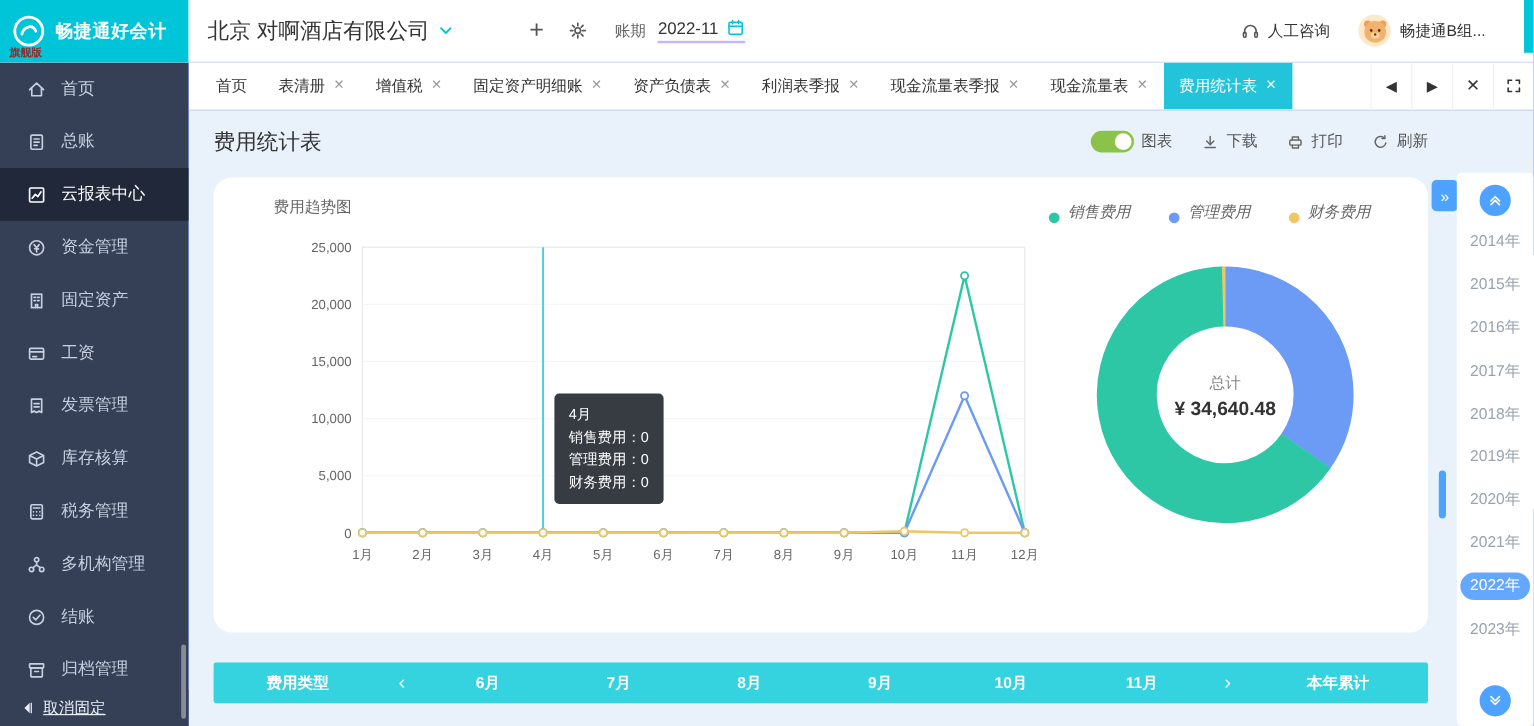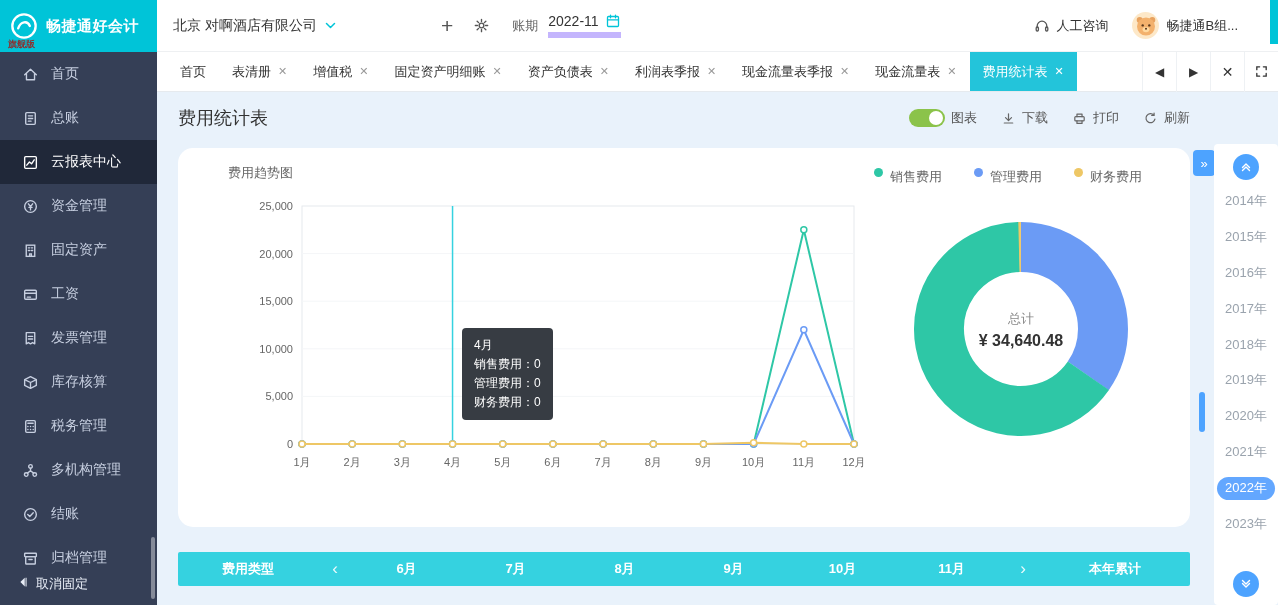--- a/index.html
+++ b/index.html
@@ -8,41 +8,41 @@
   .app { position:relative; width:1278px; height:605px; background:#1d4ed8; }
 
   
   .header { position:absolute; top:0; left:0; width:100%; height:52px; background:#fff;
             border-bottom:1px solid #eef0f2; display:flex; align-items:center; z-index:5; }
   .logo { position:absolute; left:0; top:0; width:157px; height:52px; background:#00c4d8; color:#fff;
           display:flex; align-items:center; gap:8px; padding-left:10px; }
   .logo-badge { position:absolute; left:8px; bottom:1px; font-size:9px; color:#8c2f2f; font-weight:bold; }
   .brand-name { font-size:15px; font-weight:bold; letter-spacing:.5px; }
   .hleft { display:flex; align-items:center; margin-left:173px; gap:0; }
-  .company { display:flex; align-items:center; gap:8px; font-size:14px; cursor:pointer; width:246px; }
+  .company { display:flex; align-items:center; gap:8px; font-size:18px; cursor:pointer; width:246px; }
   .icon-btn { display:flex; align-items:center; justify-content:center; color:#555; cursor:pointer; }
   .plus-btn { font-size:21px; font-weight:300; color:#555; margin-left:22px; cursor:pointer; }
   .gear { margin-left:20px; }
   .period-label { margin-left:22px; color:#666; }
   .period { display:flex; align-items:flex-start; gap:6px; margin-left:10px; padding-bottom:3px;
-            border-bottom:6px solid #c4b5fd; cursor:pointer; }
+            border-bottom:2px solid #c4b5fd; cursor:pointer; }
   .period-value { font-size:14px; color:#333; }
   .hright { margin-left:auto; display:flex; align-items:center; gap:10px; padding-right:40px; }
   .support { display:flex; align-items:center; gap:6px; cursor:pointer; color:#333; }
   .user { display:flex; align-items:center; gap:7px; cursor:pointer; margin-left:14px;text-align:right; }
   .avatar { width:27px; height:27px; border-radius:50%; background:#fde8c8; display:flex; align-items:center; justify-content:center; }
   .corner-strip { position:absolute; right:0; top:0; width:8px; height:44px; background:#00c4d8; }
 
   
   .sidebar { position:absolute; top:52px; left:0; width:157px; bottom:0; background:#353f56; color:#c7cfe0; z-index:4; }
   .side-item { height:44px; display:flex; align-items:center; gap:12px; padding-left:22px; font-size:14px; cursor:pointer; }
   .side-item svg { width:17px; height:17px; flex:0 0 17px; }
   .side-item.active { background:#202839; color:#fff; }
   .unpin { position:absolute; bottom:0; left:0; right:0; height:30px; background:#353f56;
-           display:flex; gap:6px; padding-left:16px; font-size:13px; color:#e8edf6; cursor:pointer; }
+           display:flex; align-items:center; gap:6px; padding-left:16px; font-size:13px; color:#e8edf6; cursor:pointer;text-decoration:underline; }
   .unpin svg { width:14px; height:14px; }
   .side-scroll { position:absolute; right:2px; bottom:6px; width:4px; height:62px; background:rgba(255,255,255,.4); border-radius:2px; }
 
   
   .tabbar { position:absolute; top:52px; left:157px; right:0; height:40px; background:#fff;
             border-bottom:1px solid #e6eaee; display:flex; align-items:stretch; padding-left:10px; z-index:3; }
   .tab { display:flex; align-items:center; gap:7px; padding:0 13px; font-size:13px; color:#333; cursor:pointer; white-space:nowrap; }
   .tab .close { color:#999; font-size:11px; line-height:1; }
   .tab.active { background:#23c4da; color:#fff; }
   .tab.active .close { color:#fff; }
@@ -56,21 +56,21 @@
   .page-title { font-size:18px; color:#333; font-weight:500; }
   .head-controls { margin-left:auto; display:flex; align-items:center; gap:24px; color:#555; font-size:13px; }
   .hc { display:flex; align-items:center; gap:6px; cursor:pointer; }
   .hc svg { width:15px; height:15px; color:#666; }
   .toggle { width:36px; height:18px; border-radius:9px; background:#8bc34a; position:relative; cursor:pointer; }
   .toggle::after { content:''; position:absolute; right:2px; top:2px; width:14px; height:14px; border-radius:50%; background:#fff; }
 
   .card { position:absolute; left:21px; top:56px; width:1012px; height:379px; background:#fff; border-radius:15px; }
   .chart-name { position:absolute; left:50px; top:16px; font-size:13px; color:#666; }
   .legend { position:absolute; right:48px; top:20px; display:flex; gap:32px; align-items:center; font-size:13px; color:#666; }
-  .legend-item { display:flex; align-items:flex-start; cursor:pointer; }
+  .legend-item { display:flex; align-items:flex-end; cursor:pointer;font-style:italic; }
   .legend-dot { width:9px; height:9px; border-radius:50%; display:inline-block; margin-right:7px; }
   #line-chart { position:absolute; left:60px; top:46px; }
   #line-chart text.tick { font-size:11px; fill:#666; font-family:"Liberation Sans","DejaVu Sans",sans-serif; }
   #donut-chart { position:absolute; left:718px; top:56px; }
   .donut-label { font-size:13px; fill:#888; font-family:"Liberation Sans","DejaVu Sans",sans-serif; }
   .donut-value { font-size:16px; fill:#333; font-weight:bold; font-family:"Liberation Sans","DejaVu Sans",sans-serif; }
   .tooltip { position:absolute; left:284px; top:180px; background:rgba(38,43,51,.92); color:#fff;
              border-radius:4px; padding:8px 12px; font-size:12px; line-height:19px; z-index:2; }
 
   .bottom-bar { position:absolute; left:21px; top:460px; width:1012px; height:34px; background:#35d2e0;

